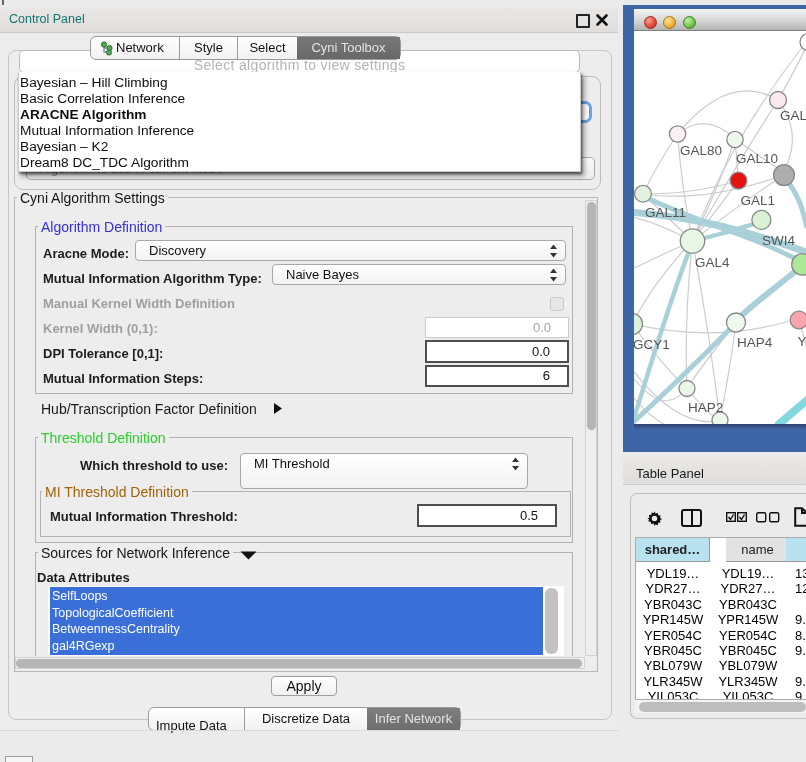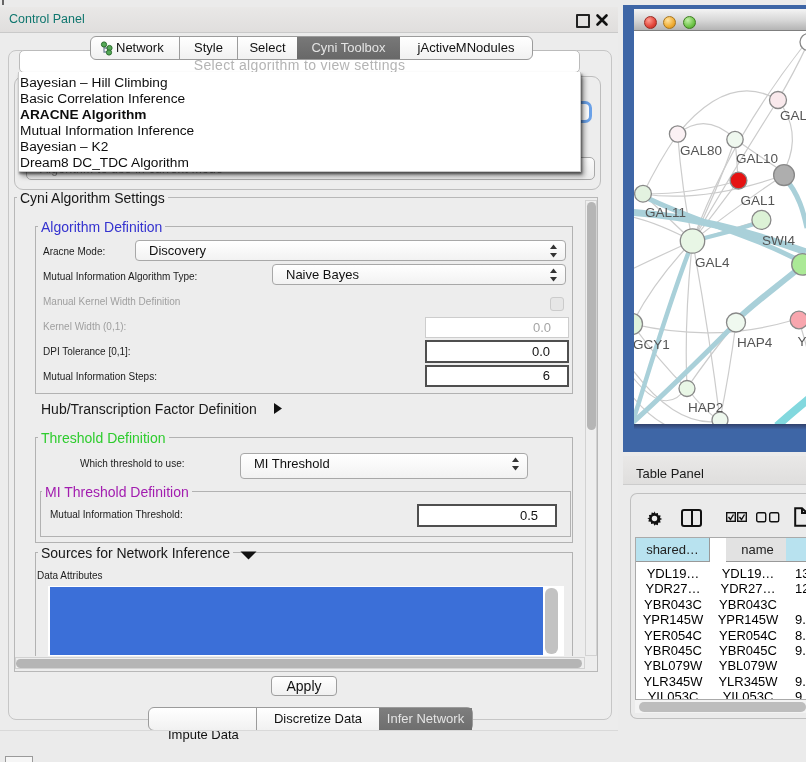--- a/index.html
+++ b/index.html
@@ -1,17 +1,17 @@
 <!DOCTYPE html>
 <html><head>
 <meta charset="utf-8">
 <style>
 html,body{margin:0;padding:0;width:806px;height:762px;overflow:hidden;background:#ebebeb;font-family:"Liberation Sans",sans-serif;}
 .abs{position:absolute;}
-.lbl{position:absolute;font-size:10px;font-weight:normal;color:#1c1c1c;white-space:nowrap;}
+.lbl{position:absolute;font-size:13px;font-weight:bold;color:#1c1c1c;white-space:nowrap;}
 .dis{color:#9f9f9f;}
 .field{position:absolute;background:#fff;font-size:13px;text-align:right;padding-right:17px;box-sizing:border-box;line-height:20px;color:#111;}
 .combo{position:absolute;background:linear-gradient(#ffffff,#f2f2f2);border:1px solid #a8a8a8;border-radius:4px;box-sizing:border-box;font-size:13px;color:#111;}
 .combo .tx{position:absolute;left:13px;top:2px;}
 .stepper{position:absolute;right:7px;top:3px;width:9px;height:14px;}
 .gtitle{position:absolute;font-size:14px;background:#ededed;padding:0 3px;white-space:nowrap;}
 .grp{position:absolute;border:1px solid #b2b2b2;box-sizing:border-box;}
 </style>
 </head>
 <body>
@@ -34,21 +34,20 @@
       <path d="M4 4 V11 H8 M4 7 H8" stroke="#7a8aa0" stroke-width="1.3" fill="none"></path>
       <circle cx="4" cy="3.5" r="2.6" fill="#55a957" stroke="#2c6e2e"></circle>
       <circle cx="9.5" cy="7" r="2.6" fill="#55a957" stroke="#2c6e2e"></circle>
       <circle cx="9" cy="11.5" r="2.6" fill="#55a957" stroke="#2c6e2e"></circle>
     </svg>Network</div>
   <div style="width:1px;background:#9b9b9b;"></div>
   <div style="width:57px;padding-top:3px;text-align:center;">Style</div>
   <div style="width:1px;background:#9b9b9b;"></div>
   <div style="width:59px;padding-top:3px;text-align:center;">Select</div>
   <div style="width:103px;padding-top:3px;text-align:center;background:linear-gradient(#787878,#686868);color:#e4e4e4;">Cyni Toolbox</div>
-  <div style="width:132px;padding-top:3px;text-align:center;">jActiveMNodules</div>
 </div>
 
 <div class="abs" style="left:14px;top:76px;width:585px;height:112px;border:1px solid #bdbdbd;border-radius:9px;"></div>
 <div class="abs" style="left:562px;top:101px;width:30px;height:22px;border:3px solid #6aa1e8;border-radius:7px;background:#fff;box-sizing:border-box;"></div>
 <div class="abs" style="left:26px;top:157px;width:569px;height:23px;border:1px solid #a9a9a9;border-radius:5px;background:linear-gradient(#fbfbfb,#ececec);box-sizing:border-box;"></div>
 <div class="abs" style="left:40px;top:162px;font-size:12px;color:#8a8a8a;letter-spacing:0.3px;">Algorithm to use in current mode</div>
 
 <div class="abs" style="left:19px;top:50px;width:561px;height:23px;background:#fff;border:1px solid #bbb;border-radius:5px;box-sizing:border-box;"></div>
 <div class="abs" style="left:19px;top:57px;width:561px;text-align:center;font-size:14px;letter-spacing:0.35px;color:#b4b4b4;">Select algorithm to view settings</div>
 
@@ -92,48 +91,49 @@
 <div class="field" style="left:425px;top:365px;width:144px;height:22px;border:2px solid #4f4f4f;line-height:18px;">6</div>
 
 <div class="abs" style="left:41px;top:401px;font-size:14px;color:#1a1a1a;">Hub/Transcription Factor Definition</div>
 <svg class="abs" style="left:272px;top:402px;" width="12" height="13" viewBox="0 0 12 13">
     <path d="M2 1 L10 6.5 L2 12 Z" fill="#111"></path>
   </svg>
 
 <div class="grp" style="left:35px;top:437px;width:538px;height:106px;"></div>
 <div class="gtitle" style="left:38px;top:430px;color:#2ecc2e;">Threshold Definition</div>
 <div class="lbl" style="left:80px;top:458px;">Which threshold to use:</div>
-<div class="combo" style="left:240px;top:453px;width:288px;height:26px;">
+<div class="combo" style="left:240px;top:453px;width:288px;height:36px;">
     <span class="tx">MI Threshold</span>
   <svg class="stepper" viewBox="0 0 9 14">
       <path d="M4.5 0.5 L8 5 H1 Z" fill="#333"></path>
       <path d="M4.5 13.5 L8 9 H1 Z" fill="#333"></path>
     </svg>
   </div>
 <div class="grp" style="left:40px;top:491px;width:531px;height:46px;"></div>
-<div class="gtitle" style="left:42px;top:484px;color:#a21caf;">MI Threshold Definition</div>
+<div class="gtitle" style="left:42px;top:484px;color:#a16207;">MI Threshold Definition</div>
 <div class="lbl" style="left:50px;top:509px;">Mutual Information Threshold:</div>
 <div class="field" style="left:417px;top:504px;width:140px;height:23px;border:2px solid #4f4f4f;line-height:19px;">0.5</div>
 
 <div class="abs" style="left:35px;top:552px;width:538px;height:104px;border:1px solid #b2b2b2;border-bottom:none;box-sizing:border-box;"></div>
 <div class="gtitle" style="left:38px;top:545px;color:#161616;">Sources for Network Inference</div>
 <svg class="abs" style="left:240px;top:551px;" width="17" height="9" viewBox="0 0 17 9">
     <path d="M0.5 0.5 L16.5 0.5 L8.5 8.5 Z" fill="#111"></path>
   </svg>
 <div class="lbl" style="left:37px;top:570px;">Data Attributes</div>
 
 <div class="abs" style="left:48px;top:586px;width:516px;height:70px;background:#fff;overflow:hidden;">
  <div style="position:absolute;left:2px;top:1px;width:493px;height:68px;background:#3b6fd8;"></div>
+ <div style="position:absolute;left:4px;top:2px;font-size:12.5px;line-height:16.6px;color:#fff;">SelfLoops<br>TopologicalCoefficient<br>BetweennessCentrality<br>gal4RGexp</div>
  <div style="position:absolute;left:497px;top:2px;width:13px;height:66px;background:#c2c2c2;border-radius:6px;"></div>
 </div>
 
 <div class="abs" style="left:271px;top:676px;width:66px;height:20px;background:linear-gradient(#ffffff,#f0f0f0);border:1px solid #9e9e9e;border-radius:4px;text-align:center;font-size:14px;line-height:19px;color:#111;box-sizing:border-box;">Apply</div>
 
 <div id="bottabs" class="abs" style="left:148px;top:707px;height:22px;background:linear-gradient(#ffffff,#f1f1f1);border:1px solid #9b9b9b;border-radius:6px;display:flex;font-size:13px;color:#111;">
-  <div style="width:95px;padding-top:19px;padding-left:7px;box-sizing:border-box;margin-left:12px;">Impute Data</div>
+  <div style="width:95px;padding-top:10px;padding-left:7px;box-sizing:border-box;">Impute Data</div>
   <div style="width:1px;background:#9b9b9b;"></div>
   <div style="width:122px;padding-top:3px;text-align:center;">Discretize Data</div>
   <div style="width:93px;padding-top:3px;text-align:center;background:linear-gradient(#7e7e7e,#6e6e6e);color:#e4e4e4;">Infer Network</div>
 </div>
 <div class="abs" style="left:0;top:730px;width:618px;height:1px;background:#d9d9d9;"></div>
 
 <div class="abs" style="left:5px;top:756px;width:26px;height:10px;background:#f6f6f6;border:1px solid #9a9a9a;"></div>
 
 <div class="abs" style="left:623px;top:5px;width:183px;height:447px;background:#3e66a6;"></div>
 <div class="abs" style="left:634px;top:9px;width:172px;height:22px;background:linear-gradient(#f4f4f4 0%,#d6d6d6 55%,#b4b4b4 100%);border-bottom:1px solid #7f7f7f;box-sizing:border-box;"></div>
@@ -238,21 +238,21 @@
 <svg class="abs" style="left:756px;top:512px;" width="25" height="11" viewBox="0 0 25 11">
     <rect x="0.7" y="0.7" width="9" height="9" rx="1.5" fill="none" stroke="#111" stroke-width="1.4"></rect>
     <rect x="13.7" y="0.7" width="9" height="9" rx="1.5" fill="none" stroke="#111" stroke-width="1.4"></rect>
   </svg>
 <svg class="abs" style="left:794px;top:507px;" width="14" height="20" viewBox="0 0 14 20">
     <path d="M1.2 1.2 H8 L13 6 V18.8 H1.2 Z" fill="none" stroke="#111" stroke-width="2"></path>
     <path d="M8 1.2 V6 H13" fill="none" stroke="#111" stroke-width="2"></path>
   </svg>
 
 <div class="abs" style="left:635px;top:537px;width:171px;height:163px;background:#fff;border:1px solid #aaa;border-right:none;overflow:hidden;box-sizing:border-box;">
-  <div style="position:absolute;left:0;top:0;width:74px;height:24px;background:#b8e2ef;border-right:1px solid #999;border-bottom:1px solid #999;box-sizing:border-box;text-align:center;font-size:13px;line-height:23px;color:#222;">shared…</div>
+  <div style="position:absolute;left:0;top:0;width:74px;height:24px;background:#b8e2ef;border-right:1px solid #999;border-bottom:1px solid #999;box-sizing:border-box;text-align:center;font-size:13px;line-height:23px;color:#222;font-weight:bold;">shared…</div>
   <div style="position:absolute;left:90px;top:0;width:64px;height:24px;background:#e2e2e2;border-right:1px solid #999;border-bottom:1px solid #999;box-sizing:border-box;text-align:center;font-size:13px;line-height:23px;color:#222;">name</div>
   <div style="position:absolute;left:150px;top:0;width:21px;height:24px;background:#b8e2ef;border-bottom:1px solid #999;box-sizing:border-box;"></div>
   <div style="position:absolute;left:0;top:28px;width:74px;font-size:13px;line-height:15.4px;text-align:center;color:#000;">YDL19…<br>YDR27…<br>YBR043C<br>YPR145W<br>YER054C<br>YBR045C<br>YBL079W<br>YLR345W<br>YIL053C</div>
   <div style="position:absolute;left:74px;top:28px;width:76px;font-size:13px;line-height:15.4px;text-align:center;color:#000;">YDL19…<br>YDR27…<br>YBR043C<br>YPR145W<br>YER054C<br>YBR045C<br>YBL079W<br>YLR345W<br>YIL053C</div>
   <div style="position:absolute;left:159px;top:28px;width:30px;font-size:13px;line-height:15.4px;color:#000;">13.<br>12.<br>&nbsp;<br>9.4<br>8.8<br>9.6<br>&nbsp;<br>9.7<br>9.1</div>
 </div>
 <div class="abs" style="left:635px;top:700px;width:171px;height:13px;background:#f3f3f3;"></div>
 <div class="abs" style="left:639px;top:701.5px;width:167px;height:10px;background:#bdbdbd;border-radius:5px;"></div>
 
 </body></html>

